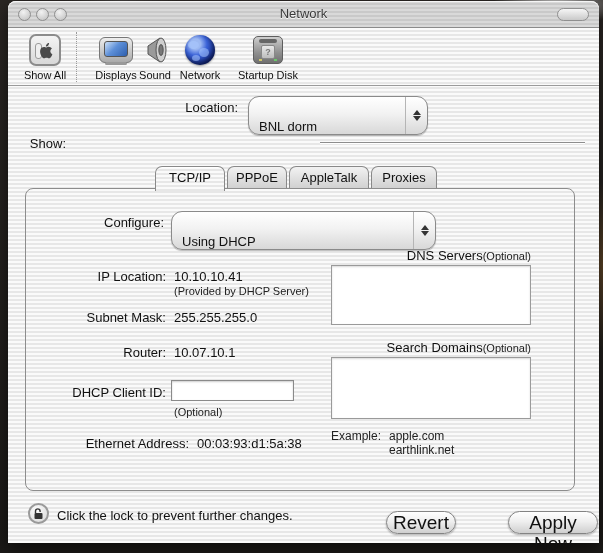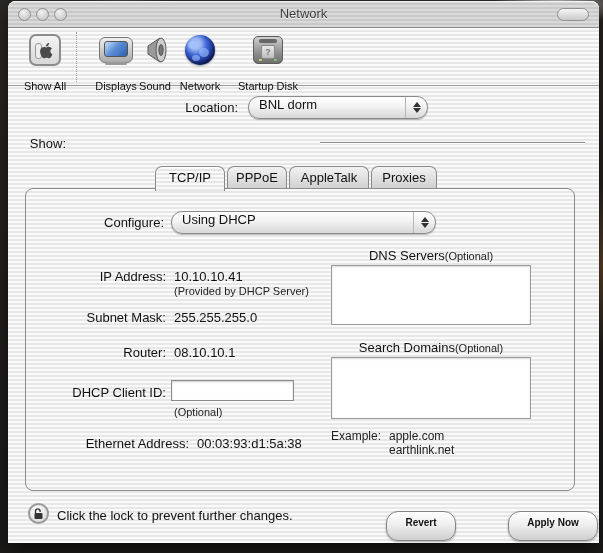--- a/index.html
+++ b/index.html
@@ -22,21 +22,21 @@
     border-bottom:1px solid #8b8b8b;box-shadow:inset 0 1px 0 #f5f5f5;}
   .title{position:absolute;left:0;right:0;top:5px;text-align:center;font-size:13px;color:#3a3a3a;text-shadow:0 1px 0 rgba(255,255,255,.8);}
   .tb-btn{position:absolute;top:7px;width:13px;height:13px;border-radius:50%;
     border:1px solid #8f8f8f;background:radial-gradient(circle at 40% 30%,#f2f2f2,#bdbdbd);box-sizing:border-box;}
   .tb-capsule{position:absolute;top:7px;right:10px;width:32px;height:13px;border-radius:7px;
     border:1px solid #8f8f8f;background:linear-gradient(180deg,#f6f6f6,#c9c9c9);box-sizing:border-box;}
 
   .toolbar{position:absolute;left:0;top:27px;width:100%;height:58px;border-bottom:1px solid #9a9a9a;box-sizing:border-box;}
   .tb-item{position:absolute;top:4px;text-align:center;}
   .tb-item .ic{height:36px;display:flex;align-items:center;justify-content:center;}
-  .tb-item .lbl{font-size:11px;color:#111;margin-top:12px;white-space:nowrap;}
+  .tb-item .lbl{font-size:11px;color:#111;margin-top:1px;white-space:nowrap;}
   .tb-sep{position:absolute;left:68px;top:4px;height:50px;border-left:1px dotted #9a9a9a;}
 
   
   .ic-showall{width:32px;height:32px;border:2px solid #8c8c8c;border-radius:7px;background:linear-gradient(180deg,#f4f4f4,#d8d8d8);position:relative;box-sizing:border-box;}
   .ic-showall .groove{position:absolute;left:4px;top:7px;width:5px;height:14px;border:1px solid #9a9a9a;border-radius:3px;background:#eee;}
   .ic-showall svg{position:absolute;right:2px;top:4px;}
   .ic-display{width:34px;height:26px;border-radius:6px;background:linear-gradient(180deg,#eee,#aaa);border:1px solid #777;position:relative;box-sizing:border-box;}
   .ic-display .scr{position:absolute;left:4px;top:3px;right:4px;bottom:5px;border-radius:3px;
     background:linear-gradient(135deg,#cfe2f8,#5d8fd8 45%,#2e5fae);border:1px solid #555;}
   .ic-display .feet{position:absolute;left:5px;bottom:-3px;width:22px;height:3px;background:#999;border-radius:2px;}
@@ -48,49 +48,49 @@
   .ic-disk{width:30px;height:28px;border-radius:5px;background:linear-gradient(180deg,#cfcfcf,#8f8f8f 60%,#6f6f6f);border:1px solid #5e5e5e;position:relative;box-sizing:border-box;}
   .ic-disk .slot{position:absolute;left:5px;top:2px;right:5px;height:4px;background:#666;border-radius:2px;}
   .ic-disk .q{position:absolute;left:7px;top:8px;right:7px;height:12px;background:linear-gradient(180deg,#e9e9e9,#bdbdbd);border:1px solid #888;border-radius:2px;
     font-size:9px;font-weight:bold;color:#777;text-align:center;line-height:12px;}
   .ic-disk .led{position:absolute;bottom:2px;width:3px;height:2px;background:#cfc76a;}
 
   .row-label{position:absolute;font-size:13px;color:#111;text-align:right;white-space:nowrap;}
   .row-value{position:absolute;font-size:13px;color:#111;white-space:nowrap;}
   .small-note{position:absolute;font-size:11px;color:#222;white-space:nowrap;}
 
-  .popup{position:absolute;height:23px;border:1px solid #8a8a8a;border-radius:11px;box-sizing:border-box;
+  .popup{position:absolute;height:39px;border:1px solid #8a8a8a;border-radius:11px;box-sizing:border-box;
     background:linear-gradient(180deg,#ffffff,#f2f2f2 45%,#d8d8d8);box-shadow:0 1px 1px rgba(0,0,0,.25);
-    display:flex;align-items:flex-start;}
+    display:flex;align-items:flex-end;}
   .popup .txt{flex:1;font-size:13px;color:#111;padding-left:10px;white-space:nowrap;overflow:hidden;}
   .popup .arrows{width:21px;align-self:stretch;border-left:1px solid #b5b5b5;display:flex;flex-direction:column;align-items:center;justify-content:center;gap:1px;}
   .popup .arrows .up{width:0;height:0;border-left:4px solid transparent;border-right:4px solid transparent;border-bottom:5px solid #333;}
   .popup .arrows .dn{width:0;height:0;border-left:4px solid transparent;border-right:4px solid transparent;border-top:5px solid #333;}
 
   .divider{position:absolute;height:1px;background:#8d8d8d;box-shadow:0 1px 0 #fff;}
 
   .tab{position:absolute;top:165px;height:23px;border:1px solid #898989;border-bottom:none;border-radius:7px 7px 0 0;
     background:linear-gradient(180deg,#f2f2f2,#cfcfcf);box-sizing:border-box;
     font-size:13px;color:#111;text-align:center;line-height:21px;z-index:2;}
   .tab.sel{height:25px;z-index:4;background:repeating-linear-gradient(180deg,#fafafa 0 2px,#e7e7e7 2px 4px);
     box-shadow:inset 0 1px 0 #fff;}
 
   .panel{position:absolute;left:17px;top:187px;width:550px;height:303px;border:1px solid #8d8d8d;border-radius:8px;
     box-sizing:border-box;z-index:3;background:repeating-linear-gradient(180deg,#fafafa 0 2px,#e7e7e7 2px 4px);}
 
   .whitebox{position:absolute;background:#fff;border:1px solid #9a9a9a;box-sizing:border-box;box-shadow:inset 0 1px 2px rgba(0,0,0,.15);}
   .textfield{position:absolute;background:#fff;border:1px solid #8a8a8a;box-sizing:border-box;box-shadow:inset 0 1px 2px rgba(0,0,0,.2);font-size:13px;padding:2px 4px;font-family:"Liberation Sans",sans-serif;}
 
-  .colhead{position:absolute;display:flex;justify-content:center;align-items:baseline;}
+  .colhead{position:absolute;display:flex;justify-content:flex-end;align-items:baseline;}
   .colhead .h{font-size:13px;color:#111;}
   .colhead .o{font-size:11px;color:#222;}
 
-  .aqua-btn{position:absolute;height:30px;border:1px solid #838383;border-radius:12px;box-sizing:border-box;
+  .aqua-btn{position:absolute;height:23px;border:1px solid #838383;border-radius:12px;box-sizing:border-box;
     background:linear-gradient(180deg,#ffffff,#efefef 45%,#cfcfcf);box-shadow:0 1px 2px rgba(0,0,0,.3);
-    font-size:10px;color:#111;text-align:center;line-height:21px;cursor:default;font-weight:bold;}
+    font-size:19px;color:#111;text-align:center;line-height:21px;cursor:default;}
 
   .footer-text{position:absolute;font-size:13px;color:#111;}
   .lock-badge{position:absolute;width:21px;height:21px;border-radius:50%;border:2px solid #9a9a9a;box-sizing:border-box;
     background:radial-gradient(circle at 40% 30%,#fdfdfd,#d5d5d5);display:flex;align-items:center;justify-content:center;}
 </style>
 </head>
 <body>
 
 <div id="screen">
   <div class="wallpaper"></div>
@@ -187,29 +187,29 @@
 
       <div class="row-label" style="left:28px;width:110px;top:26px">Configure:</div>
       <div class="popup" style="left:145px;top:22px;width:265px">
         <span class="txt">Using DHCP</span>
         <span class="arrows">
             <i class="up"></i>
             <i class="dn"></i>
           </span>
       </div>
 
-      <div class="row-label" style="left:20px;width:120px;top:80px">IP Address:</div>
+      <div class="row-label" style="left:20px;width:120px;top:80px">IP Location:</div>
       <div class="row-value" style="left:148px;top:80px">10.10.10.41</div>
       <div class="small-note" style="left:148px;top:96px">(Provided by DHCP Server)</div>
 
       <div class="row-label" style="left:20px;width:120px;top:121px">Subnet Mask:</div>
       <div class="row-value" style="left:148px;top:121px">255.255.255.0</div>
 
       <div class="row-label" style="left:20px;width:120px;top:156px">Router:</div>
-      <div class="row-value" style="left:148px;top:156px">08.10.10.1</div>
+      <div class="row-value" style="left:148px;top:156px">10.07.10.1</div>
 
       <div class="row-label" style="left:20px;width:120px;top:196px">DHCP Client ID:</div>
       <input class="textfield" style="left: 145px; top: 191px; width: 123px; height: 21px;" value="">
       <div class="small-note" style="left:148px;top:217px">(Optional)</div>
 
       <div class="row-label" style="left:20px;width:143px;top:247px">Ethernet Address:</div>
       <div class="row-value" style="left:171px;top:247px">00:03:93:d1:5a:38</div>
 
       <div class="colhead" style="left:305px;top:59px;width:200px">
         <span class="h">DNS Servers</span>

